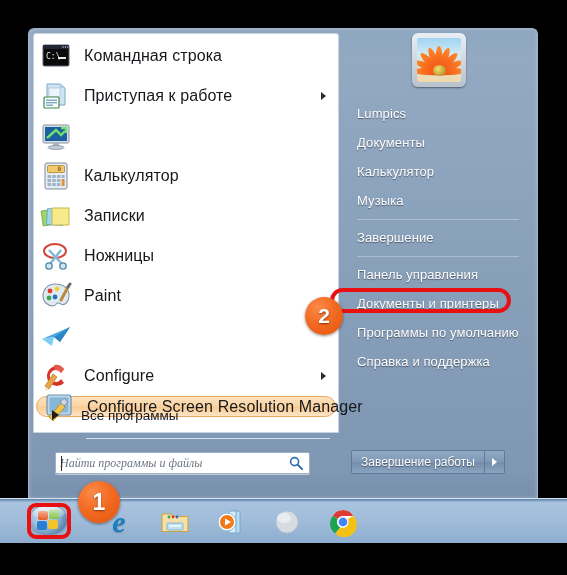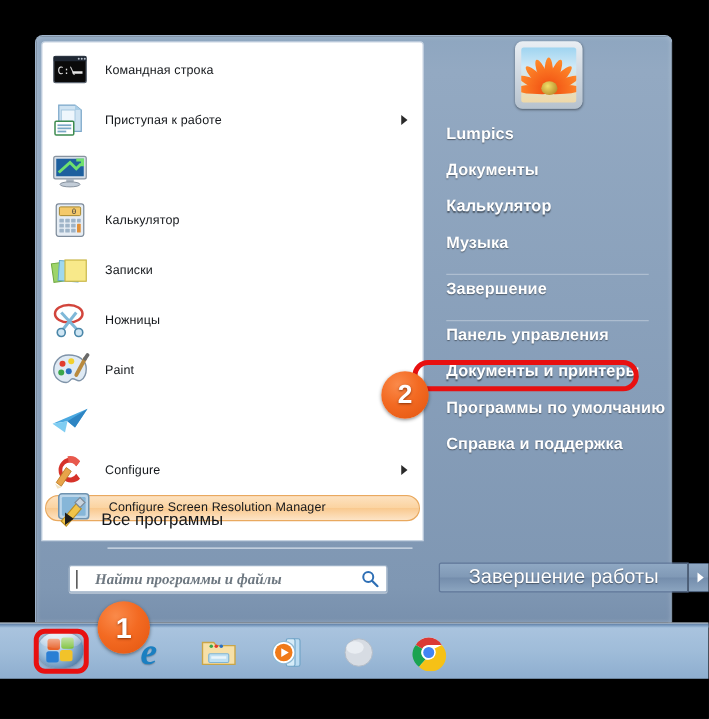--- a/index.html
+++ b/index.html
@@ -67,21 +67,21 @@
     margin: 0 2px;
     height: 21px;
   }
   .prog-icon {
     width: 32px; height: 32px;
     flex: 0 0 32px;
     position: relative;
     margin-right: 12px;
   }
   .prog-label {
-    font-size: 10px;
+    font-size: 16px;
     color: #15181c;
     white-space: nowrap;
     letter-spacing: 0.1px;
   }
   .prog-arrow {
     position: absolute;
     right: 12px;
     top: 50%;
     transform: translateY(-50%);
     width: 0; height: 0;
@@ -166,24 +166,24 @@
   }
   .right-list {
     position: absolute;
     left: 0; right: 0;
     top: 66px;
   }
   .right-item {
     position: relative;
     height: 29px;
     display: flex;
+    align-items: center;
     padding-left: 14px;
     box-sizing: border-box;
     cursor: default;
-    font-weight: bold;
   }
   .right-item .ri-label {
     font-size: 13px;
     color: #ffffff;
     white-space: nowrap;
     text-shadow: 0 1px 1px rgba(0,0,0,0.45);
     letter-spacing: 0.1px;
   }
   .right-sep {
     height: 8px;
@@ -222,52 +222,51 @@
   #search-caret {
     position: absolute;
     left: 5px; top: 3px;
     width: 1px; height: 15px;
     background: #2b2b2b;
   }
   #search-placeholder {
     font-size: 12px;
     font-style: italic;
     color: #6d7780;
-    margin-left: 20px;
+    margin-left: 4px;
     white-space: nowrap;
     font-family: "Liberation Serif", serif;
-    font-weight: bold;
   }
   #search-icon {
     position: absolute;
     right: 6px;
     top: 50%;
     transform: translateY(-50%);
     width: 14px; height: 14px;
   }
   #shutdown-group {
     position: absolute;
     left: 318px;
     top: 17px;
     display: flex;
     height: 24px;
   }
   #shutdown-button {
     height: 24px;
     box-sizing: border-box;
-    padding: 0 23px;
+    padding: 0 9px;
     display: flex;
     align-items: center;
     background: linear-gradient(to bottom, #8fa8c3 0%, #8099b6 48%, #748dac 52%, #8ba4bf 100%);
     border: 1px solid #5d7characters;
     border: 1px solid #5d7characters;
     border: 1px solid #61789a;
     border-radius: 2px 0 0 2px;
     color: #ffffff;
-    font-size: 16px;
+    font-size: 12px;
     text-shadow: 0 1px 1px rgba(0,0,0,0.45);
     white-space: nowrap;
   }
   #shutdown-arrow-btn {
     width: 20px;
     height: 24px;
     box-sizing: border-box;
     background: linear-gradient(to bottom, #8fa8c3 0%, #8099b6 48%, #748dac 52%, #8ba4bf 100%);
     border: 1px solid #61789a;
     border-left: none;

